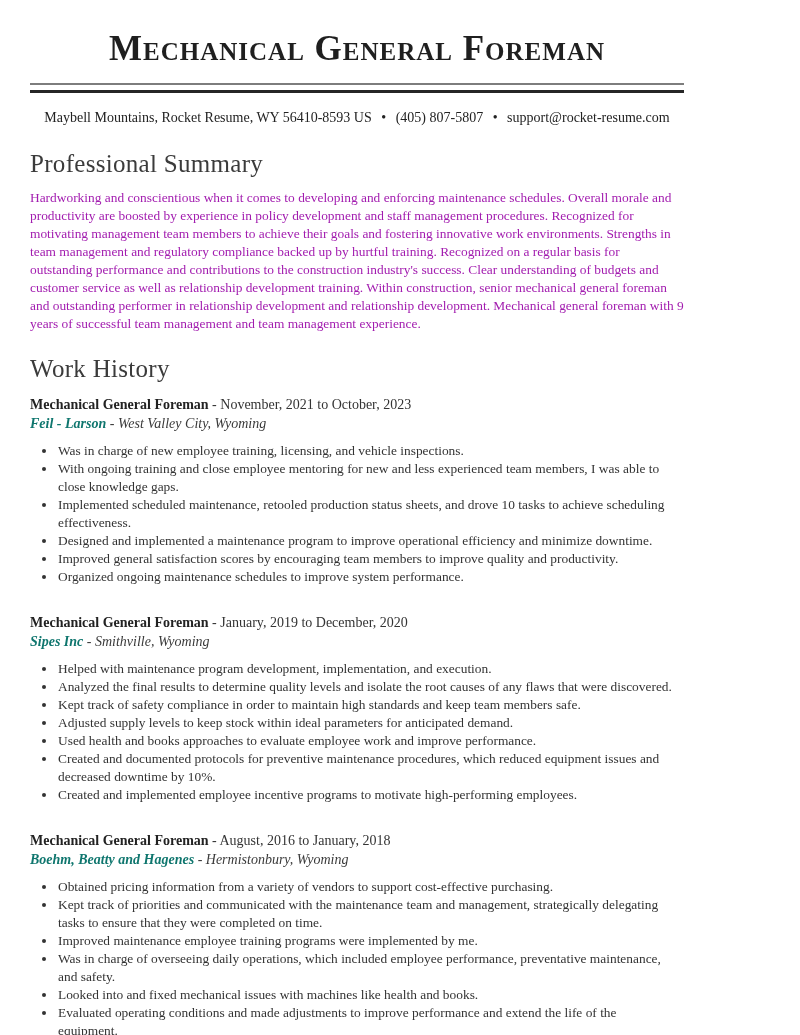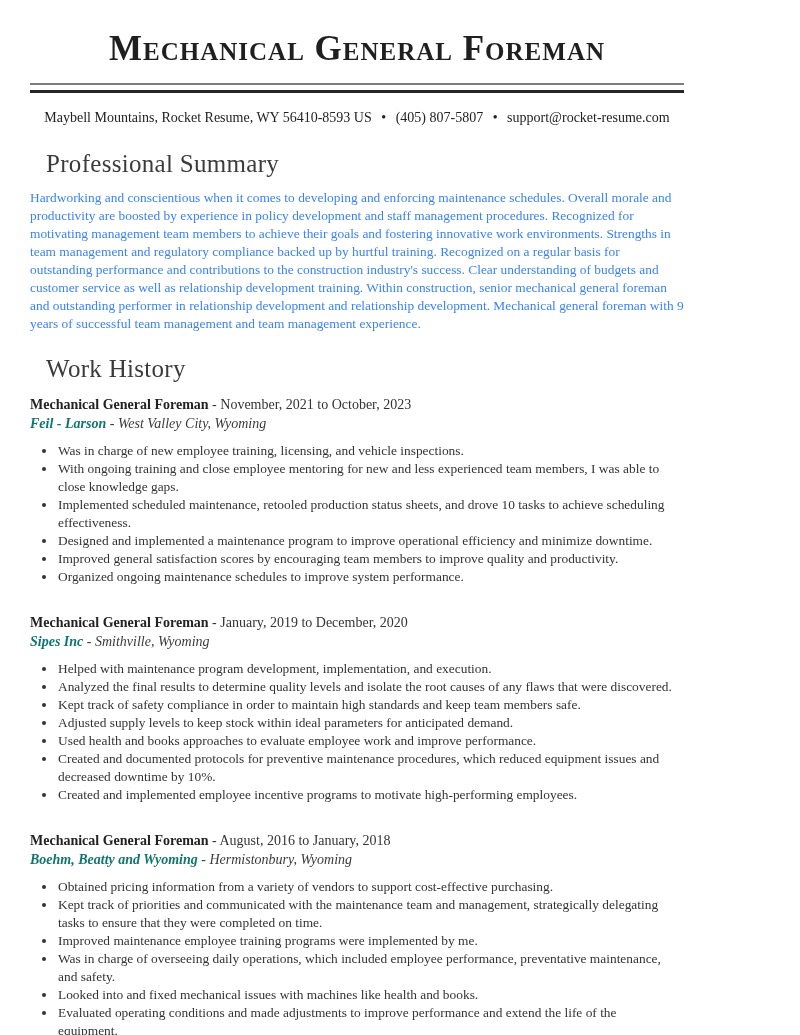--- a/index.html
+++ b/index.html
@@ -34,28 +34,28 @@
     text-align: center;
     font-size: 14px;
     color: #222;
   }
   .contact-sep { margin: 0 6px; color: #222; }
   .section-heading {
     font-weight: normal;
     font-size: 25px;
     color: #3b3b3b;
     letter-spacing: 0.3px;
-    margin: 24px 0 12px 16px;
+    margin: 24px 0 12px 0;
     line-height: 1.1;
   }
   .body-text {
     margin: 0;
     font-size: 13.4px;
     line-height: 18px;
-    color: #3b82f6;
+    color: #a21caf;
     text-align: left;
   }
   .job { margin: 0 0 27px 0; }
   .entry-title-line {
     margin: 0;
     font-size: 14px;
     line-height: 19px;
     color: #333;
   }
   .entry-title-line strong { color: #222; }
@@ -127,21 +127,21 @@
         <li>Kept track of safety compliance in order to maintain high standards and keep team members safe.</li>
         <li>Adjusted supply levels to keep stock within ideal parameters for anticipated demand.</li>
         <li>Used health and books approaches to evaluate employee work and improve performance.</li>
         <li>Created and documented protocols for preventive maintenance procedures, which reduced equipment issues and decreased downtime by 10%.</li>
         <li>Created and implemented employee incentive programs to motivate high-performing employees.</li>
       </ul>
     </div>
 
     <div class="job">
       <p class="entry-title-line"><strong>Mechanical General Foreman</strong><span> - </span><span>August, 2016 to January, 2018</span></p>
-      <p class="entry-company-line"><strong>Boehm, Beatty and Wyoming</strong><span> - </span><span>Hermistonbury, Wyoming</span></p>
+      <p class="entry-company-line"><strong>Boehm, Beatty and Hagenes</strong><span> - </span><span>Hermistonbury, Wyoming</span></p>
       <ul class="bullet-list">
         <li>Obtained pricing information from a variety of vendors to support cost-effective purchasing.</li>
         <li>Kept track of priorities and communicated with the maintenance team and management, strategically delegating tasks to ensure that they were completed on time.</li>
         <li>Improved maintenance employee training programs were implemented by me.</li>
         <li>Was in charge of overseeing daily operations, which included employee performance, preventative maintenance, and safety.</li>
         <li>Looked into and fixed mechanical issues with machines like health and books.</li>
         <li>Evaluated operating conditions and made adjustments to improve performance and extend the life of the equipment.</li>
       </ul>
     </div>
   </section>

